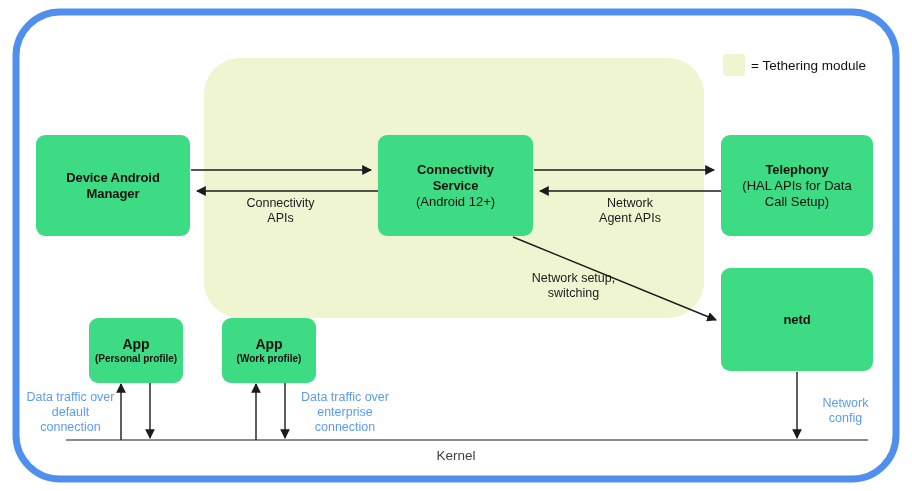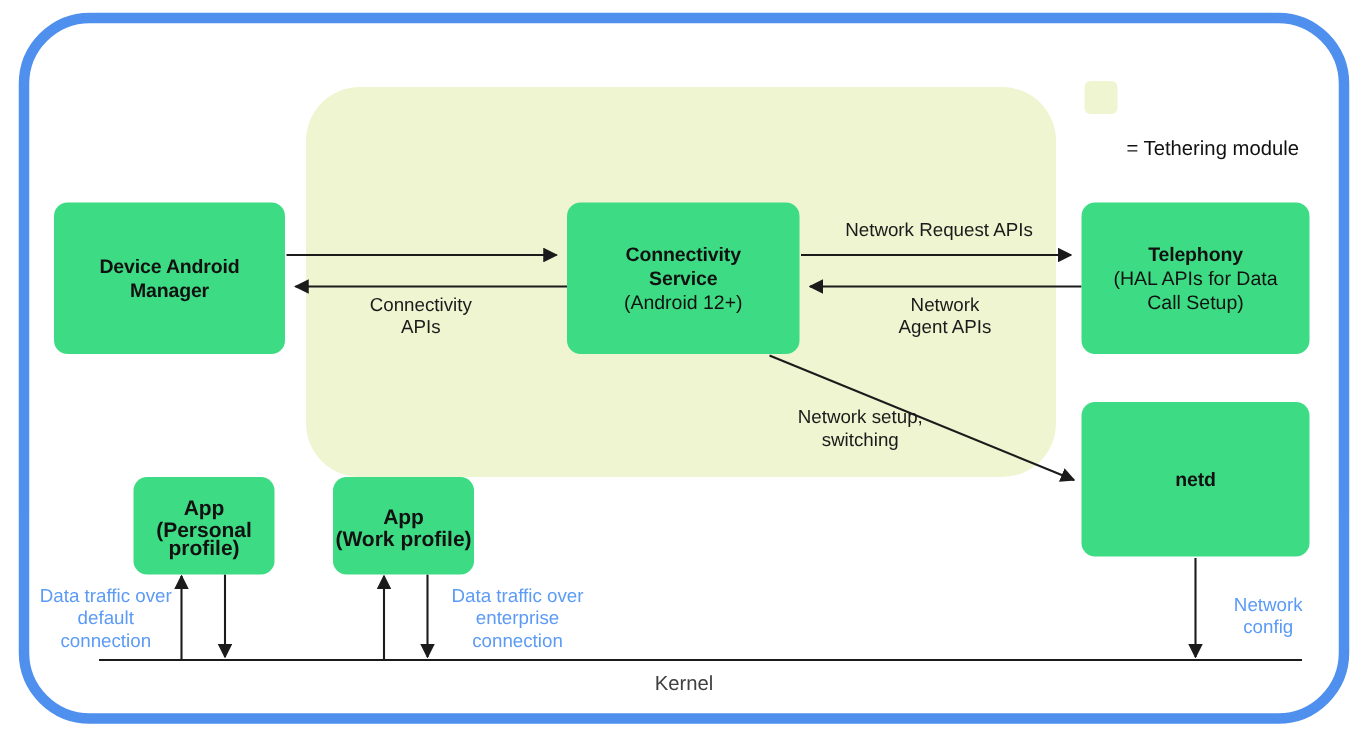--- a/index.html
+++ b/index.html
@@ -46,21 +46,21 @@
   .node .t2 {
     font-weight: normal;
     font-size: 13px;
     line-height: 16px;
   }
   .node.app .t1 {
     font-size: 14px;
     line-height: 17px;
   }
   .node.app .t2 {
-    font-size: 14px;
+    font-size: 10px;
     line-height: 12px;
     font-weight: bold;
   }
   .edge-label {
     position: absolute;
     font-size: 12.5px;
     line-height: 15px;
     color: #1b1b1b;
     text-align: center;
     white-space: pre-line;
@@ -75,21 +75,20 @@
     height: 22px;
     background: #eef5d0;
     border-radius: 4px;
   }
   .legend-text {
     position: absolute;
     font-size: 13.5px;
     line-height: 16px;
     color: #111111;
     white-space: nowrap;
-    margin-top: 33px;
   }
   .kernel-label {
     position: absolute;
     font-size: 13.5px;
     line-height: 16px;
     color: #404040;
     text-align: center;
   }
 </style>
 </head>
@@ -157,21 +156,20 @@
   </div>
 
   <div class="node app" style="left:222px; top:318px; width:94px; height:65px;">
     <div class="t1">App</div>
     <div class="t2">(Work profile)</div>
   </div>
 
   <div class="edge-label" style="left:204px; top:196px; width:153px;">Connectivity
 APIs</div>
 
-  <div class="edge-label" style="left:536px; top:146px; width:180px;">Network Request APIs</div>
 
   <div class="edge-label" style="left:555px; top:196px; width:150px;">Network
 Agent APIs</div>
 
   <div class="edge-label" style="left:481px; top:271px; width:185px;text-align:center;">Network setup,
 switching</div>
 
   <div class="edge-label blue" style="left:22px; top:390px; width:97px;">Data traffic over
 default connection</div>
 

